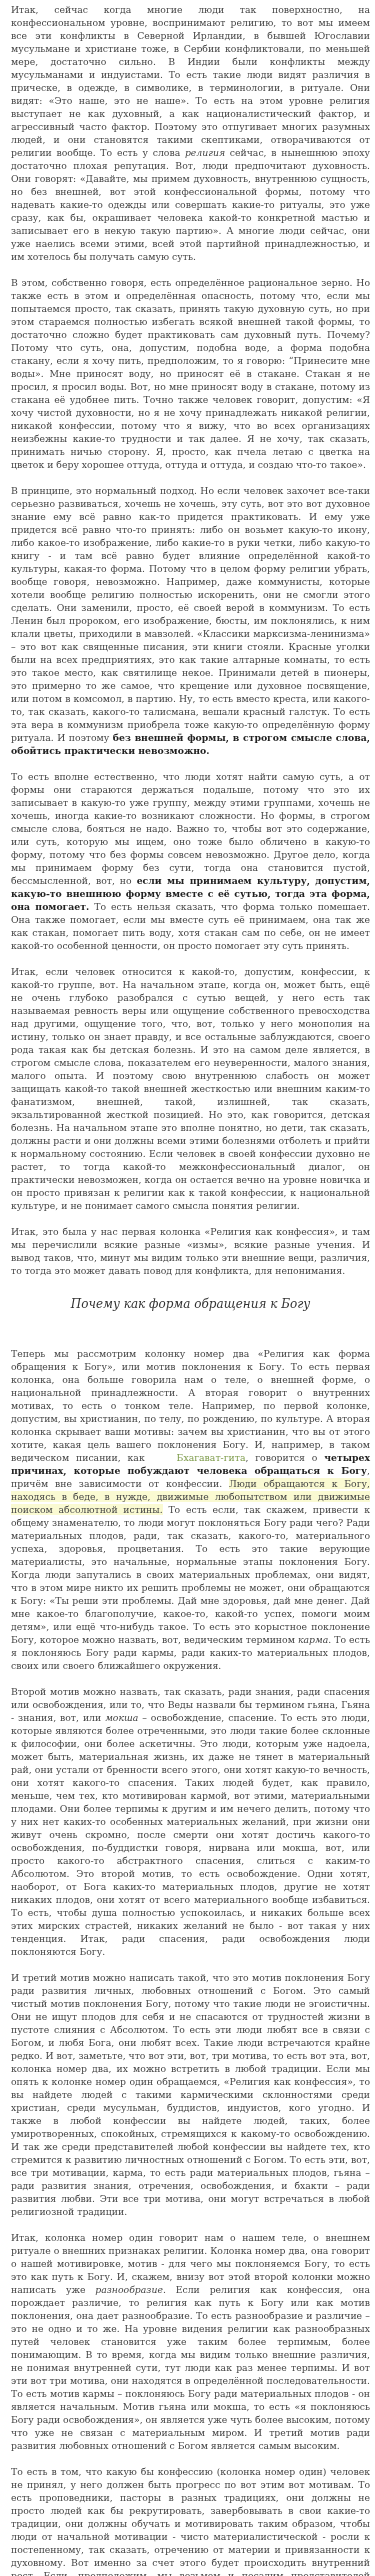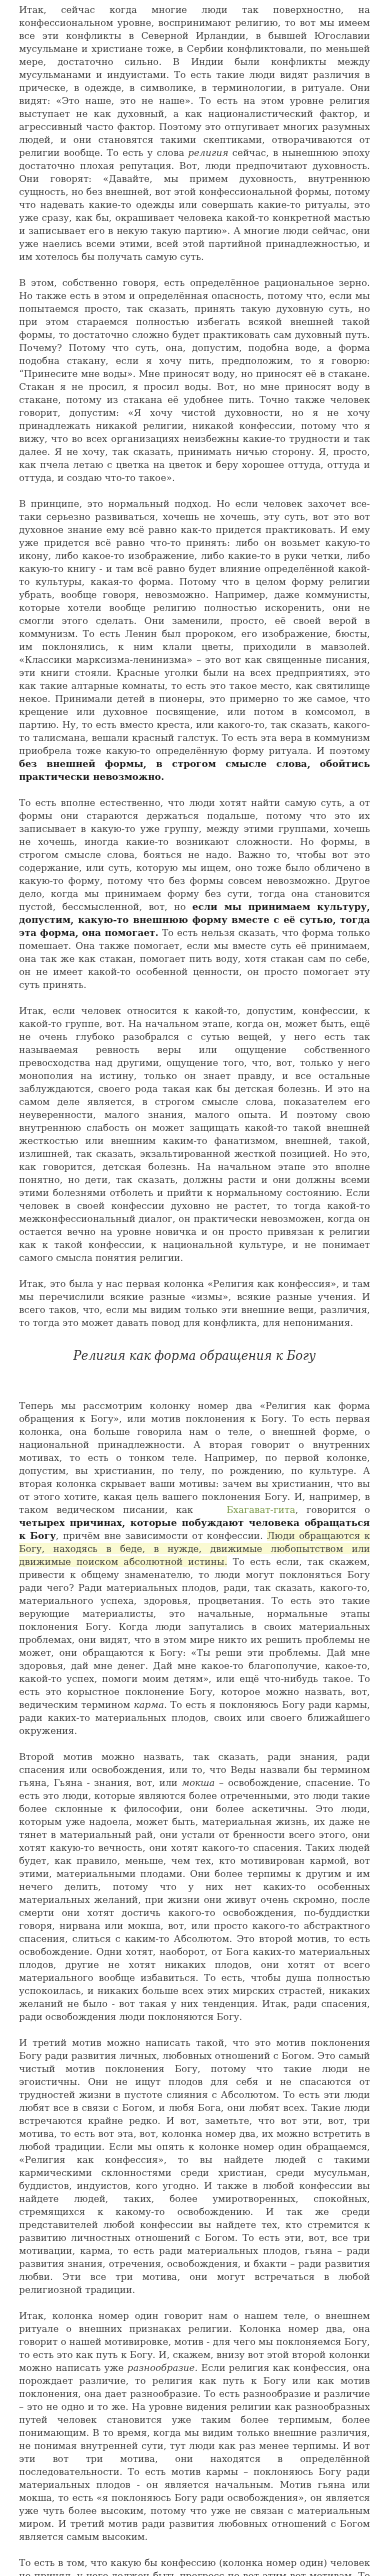--- a/index.html
+++ b/index.html
@@ -7,21 +7,21 @@
     width: 376px;
     height: 2576px;
     overflow: hidden;
     font-family: "DejaVu Serif", "Liberation Serif", serif;
   }
   .page {
     width: 376px;
     height: 1936px;
     background: #ffffff;
     box-sizing: border-box;
-    padding: 3px 6px 0 19px;
+    padding: 3px 6px 0 11px;
   }
   .article {
     color: #444444;
     font-size: 9.3px;
     line-height: 13px;
     text-align: justify;
   }
   .article p {
     margin: 0 0 13px 0;
     padding: 0;
@@ -44,22 +44,22 @@
 </head>
 <body>
 
 <div class="page">
   <div class="article">
       <p class="body-paragraph"><span class="">Итак, сейчас когда многие люди так поверхностно, на конфессиональном уровне, воспринимают религию, то вот мы имеем все эти конфликты в Северной Ирландии, в бывшей Югославии мусульмане и христиане тоже, в Сербии конфликтовали, по меньшей мере, достаточно сильно. В Индии были конфликты между мусульманами и индуистами. То есть такие люди видят различия в прическе, в одежде, в символике, в терминологии, в ритуале. Они видят: «Это наше, это не наше». То есть на этом уровне религия выступает не как духовный, а как националистический фактор, и агрессивный часто фактор. Поэтому это отпугивает многих разумных людей, и они становятся такими скептиками, отворачиваются от религии вообще. То есть у слова </span><span class="run-i">религия</span><span class=""> сейчас, в нынешнюю эпоху достаточно плохая репутация. Вот, люди предпочитают духовность. Они говорят: «Давайте, мы примем духовность, внутреннюю сущность, но без внешней, вот этой конфессиональной формы, потому что надевать какие-то одежды или совершать какие-то ритуалы, это уже сразу, как бы, окрашивает человека какой-то конкретной мастью и записывает его в некую такую партию». А многие люди сейчас, они уже наелись всеми этими, всей этой партийной принадлежностью, и им хотелось бы получать самую суть.</span></p>
       <p class="body-paragraph"><span class="">В этом, собственно говоря, есть определённое рациональное зерно. Но также есть в этом и определённая опасность, потому что, если мы попытаемся просто, так сказать, принять такую духовную суть, но при этом стараемся полностью избегать всякой внешней такой формы, то достаточно сложно будет практиковать сам духовный путь. Почему? Потому что суть, она, допустим, подобна воде, а форма подобна стакану, если я хочу пить, предположим, то я говорю: “Принесите мне воды». Мне приносят воду, но приносят её в стакане. Стакан я не просил, я просил воды. Вот, но мне приносят воду в стакане, потому из стакана её удобнее пить. Точно также человек говорит, допустим: «Я хочу чистой духовности, но я не хочу принадлежать никакой религии, никакой конфессии, потому что я вижу, что во всех организациях неизбежны какие-то трудности и так далее. Я не хочу, так сказать, принимать ничью сторону. Я, просто, как пчела летаю с цветка на цветок и беру хорошее оттуда, оттуда и оттуда, и создаю что-то такое».</span></p>
       <p class="body-paragraph"><span class="">В принципе, это нормальный подход. Но если человек захочет все-таки серьезно развиваться, хочешь не хочешь, эту суть, вот это вот духовное знание ему всё равно как-то придется практиковать. И ему уже придется всё равно что-то принять: либо он возьмет какую-то икону, либо какое-то изображение, либо какие-то в руки четки, либо какую-то книгу - и там всё равно будет влияние определённой какой-то культуры, какая-то форма. Потому что в целом форму религии убрать, вообще говоря, невозможно. Например, даже коммунисты, которые хотели вообще религию полностью искоренить, они не смогли этого сделать. Они заменили, просто, её своей верой в коммунизм. То есть Ленин был пророком, его изображение, бюсты, им поклонялись, к ним клали цветы, приходили в мавзолей. «Классики марксизма-ленинизма» – это вот как священные писания, эти книги стояли. Красные уголки были на всех предприятиях, это как такие алтарные комнаты, то есть это такое место, как святилище некое. Принимали детей в пионеры, это примерно то же самое, что крещение или духовное посвящение, или потом в комсомол, в партию. Ну, то есть вместо креста, или какого-то, так сказать, какого-то талисмана, вешали красный галстук. То есть эта вера в коммунизм приобрела тоже какую-то определённую форму ритуала. И поэтому </span><span class="run-b">без внешней формы, в строгом смысле слова, обойтись практически невозможно.</span></p>
       <p class="body-paragraph"><span class="">То есть вполне естественно, что люди хотят найти самую суть, а от формы они стараются держаться подальше, потому что это их записывает в какую-то уже группу, между этими группами, хочешь не хочешь, иногда какие-то возникают сложности. Но формы, в строгом смысле слова, бояться не надо. Важно то, чтобы вот это содержание, или суть, которую мы ищем, оно тоже было обличено в какую-то форму, потому что без формы совсем невозможно. Другое дело, когда мы принимаем форму без сути, тогда она становится пустой, бессмысленной, вот, но </span><span class="run-b">если мы принимаем культуру, допустим, какую-то внешнюю форму вместе с её сутью, тогда эта форма, она помогает.</span><span class=""> То есть нельзя сказать, что форма только помешает. Она также помогает, если мы вместе суть её принимаем, она так же как стакан, помогает пить воду, хотя стакан сам по себе, он не имеет какой-то особенной ценности, он просто помогает эту суть принять.</span></p>
       <p class="body-paragraph"><span class="">Итак, если человек относится к какой-то, допустим, конфессии, к какой-то группе, вот. На начальном этапе, когда он, может быть, ещё не очень глубоко разобрался с сутью вещей, у него есть так называемая ревность веры или ощущение собственного превосходства над другими, ощущение того, что, вот, только у него монополия на истину, только он знает правду, и все остальные заблуждаются, своего рода такая как бы детская болезнь. И это на самом деле является, в строгом смысле слова, показателем его неуверенности, малого знания, малого опыта. И поэтому свою внутреннюю слабость он может защищать какой-то такой внешней жесткостью или внешним каким-то фанатизмом, внешней, такой, излишней, так сказать, экзальтированной жесткой позицией. Но это, как говорится, детская болезнь. На начальном этапе это вполне понятно, но дети, так сказать, должны расти и они должны всеми этими болезнями отболеть и прийти к нормальному состоянию. Если человек в своей конфессии духовно не растет, то тогда какой-то межконфессиональный диалог, он практически невозможен, когда он остается вечно на уровне новичка и он просто привязан к религии как к такой конфессии, к национальной культуре, и не понимает самого смысла понятия религии.</span></p>
-      <p class="body-paragraph"><span class="">Итак, это была у нас первая колонка «Религия как конфессия», и там мы перечислили всякие разные «измы», всякие разные учения. И всего таков, что, если мы видим только эти внешние вещи, различия, то тогда это может давать повод для конфликта, для непонимания.</span></p>
-      <h2 class="section-heading"><span class="">Религия как форма обращения к Богу</span></h2>
+      <p class="body-paragraph"><span class="">Итак, это была у нас первая колонка «Религия как конфессия», и там мы перечислили всякие разные «измы», всякие разные учения. И вывод таков, что, минут мы видим только эти внешние вещи, различия, то тогда это может давать повод для конфликта, для непонимания.</span></p>
+      <h2 class="section-heading"><span class="">Почему как форма обращения к Богу</span></h2>
       <p class="body-paragraph"><span class="">Теперь мы рассмотрим колонку номер два «Религия как форма обращения к Богу», или мотив поклонения к Богу. То есть первая колонка, она больше говорила нам о теле, о внешней форме, о национальной принадлежности. А вторая говорит о внутренних мотивах, то есть о тонком теле. Например, по первой колонке, допустим, вы христианин, по телу, по рождению, по культуре. А вторая колонка скрывает ваши мотивы: зачем вы христианин, что вы от этого хотите, какая цель вашего поклонения Богу. И, например, в таком ведическом писании, как </span><span class="run-l">Бхагават-гита</span><span class="">, говорится о </span><span class="run-b">четырех причинах, которые побуждают человека обращаться к Богу</span><span class="">, причём вне зависимости от конфессии. </span><span class="run-h">Люди обращаются к Богу, находясь в беде, в нужде, движимые любопытством или движимые поиском абсолютной истины.</span><span class=""> То есть если, так скажем, привести к общему знаменателю, то люди могут поклоняться Богу ради чего? Ради материальных плодов, ради, так сказать, какого-то, материального успеха, здоровья, процветания. То есть это такие верующие материалисты, это начальные, нормальные этапы поклонения Богу. Когда люди запутались в своих материальных проблемах, они видят, что в этом мире никто их решить проблемы не может, они обращаются к Богу: «Ты реши эти проблемы. Дай мне здоровья, дай мне денег. Дай мне какое-то благополучие, какое-то, какой-то успех, помоги моим детям», или ещё что-нибудь такое. То есть это корыстное поклонение Богу, которое можно назвать, вот, ведическим термином </span><span class="run-i">карма</span><span class="">. То есть я поклоняюсь Богу ради кармы, ради каких-то материальных плодов, своих или своего ближайшего окружения.</span></p>
       <p class="body-paragraph"><span class="">Второй мотив можно назвать, так сказать, ради знания, ради спасения или освобождения, или то, что Веды назвали бы термином гьяна, Гьяна - знания, вот, или </span><span class="run-i">мокша</span><span class=""> – освобождение, спасение. То есть это люди, которые являются более отреченными, это люди такие более склонные к философии, они более аскетичны. Это люди, которым уже надоела, может быть, материальная жизнь, их даже не тянет в материальный рай, они устали от бренности всего этого, они хотят какую-то вечность, они хотят какого-то спасения. Таких людей будет, как правило, меньше, чем тех, кто мотивирован кармой, вот этими, материальными плодами. Они более терпимы к другим и им нечего делить, потому что у них нет каких-то особенных материальных желаний, при жизни они живут очень скромно, после смерти они хотят достичь какого-то освобождения, по-буддистки говоря, нирвана или мокша, вот, или просто какого-то абстрактного спасения, слиться с каким-то Абсолютом. Это второй мотив, то есть освобождение. Одни хотят, наоборот, от Бога каких-то материальных плодов, другие не хотят никаких плодов, они хотят от всего материального вообще избавиться. То есть, чтобы душа полностью успокоилась, и никаких больше всех этих мирских страстей, никаких желаний не было - вот такая у них тенденция. Итак, ради спасения, ради освобождения люди поклоняются Богу.</span></p>
       <p class="body-paragraph"><span class="">И третий мотив можно написать такой, что это мотив поклонения Богу ради развития личных, любовных отношений с Богом. Это самый чистый мотив поклонения Богу, потому что такие люди не эгоистичны. Они не ищут плодов для себя и не спасаются от трудностей жизни в пустоте слияния с Абсолютом. То есть эти люди любят все в связи с Богом, и любя Бога, они любят всех. Такие люди встречаются крайне редко. И вот, заметьте, что вот эти, вот, три мотива, то есть вот эта, вот, колонка номер два, их можно встретить в любой традиции. Если мы опять к колонке номер один обращаемся, «Религия как конфессия», то вы найдете людей с такими кармическими склонностями среди христиан, среди мусульман, буддистов, индуистов, кого угодно. И также в любой конфессии вы найдете людей, таких, более умиротворенных, спокойных, стремящихся к какому-то освобождению. И так же среди представителей любой конфессии вы найдете тех, кто стремится к развитию личностных отношений с Богом. То есть эти, вот, все три мотивации, карма, то есть ради материальных плодов, гьяна – ради развития знания, отречения, освобождения, и бхакти – ради развития любви. Эти все три мотива, они могут встречаться в любой религиозной традиции.</span></p>
       <p class="body-paragraph"><span class="">Итак, колонка номер один говорит нам о нашем теле, о внешнем ритуале о внешних признаках религии. Колонка номер два, она говорит о нашей мотивировке, мотив - для чего мы поклоняемся Богу, то есть это как путь к Богу. И, скажем, внизу вот этой второй колонки можно написать уже </span><span class="run-i">разнообразие</span><span class="">. Если религия как конфессия, она порождает различие, то религия как путь к Богу или как мотив поклонения, она дает разнообразие. То есть разнообразие и различие – это не одно и то же. На уровне видения религии как разнообразных путей человек становится уже таким более терпимым, более понимающим. В то время, когда мы видим только внешние различия, не понимая внутренней сути, тут люди как раз менее терпимы. И вот эти вот три мотива, они находятся в определённой последовательности. То есть мотив кармы – поклоняюсь Богу ради материальных плодов - он является начальным. Мотив гьяна или мокша, то есть «я поклоняюсь Богу ради освобождения», он является уже чуть более высоким, потому что уже не связан с материальным миром. И третий мотив ради развития любовных отношений с Богом является самым высоким.</span></p>
       <p class="body-paragraph"><span class="">То есть в том, что какую бы конфессию (колонка номер один) человек не принял, у него должен быть прогресс по вот этим вот мотивам. То есть проповедники, пасторы в разных традициях, они должны не просто людей как бы рекрутировать, завербовывать в свои какие-то традиции, они должны обучать и мотивировать таким образом, чтобы люди от начальной мотивации - чисто материалистической - росли к постепенному, так сказать, отречению от материи и привязанности к духовному. Вот именно за счет этого будет происходить внутренний рост. Если, предположим, мы возьмем и посадим представителей разных конфессий, которые, не важно какие там «измы» исповедуют, вы можете посадить человека очень, так сказать, серьезного, мусульманина, христианина, буддиста, кришнаита, вот, если они находятся на высоком уровне духовности, то они очень легко и просто поймут друг друга. Потому что они понимают духовный смысл жизни. Если вы посадите представителей этих же традиций, но неофитов, новичков, они через 5 минут переругаются, может даже подерутся. Понимаете? Вот. Потому что они не понимают, как бы, самой сути процесса.</span></p>
     </div>
 </div>
 
 
 </body></html>

